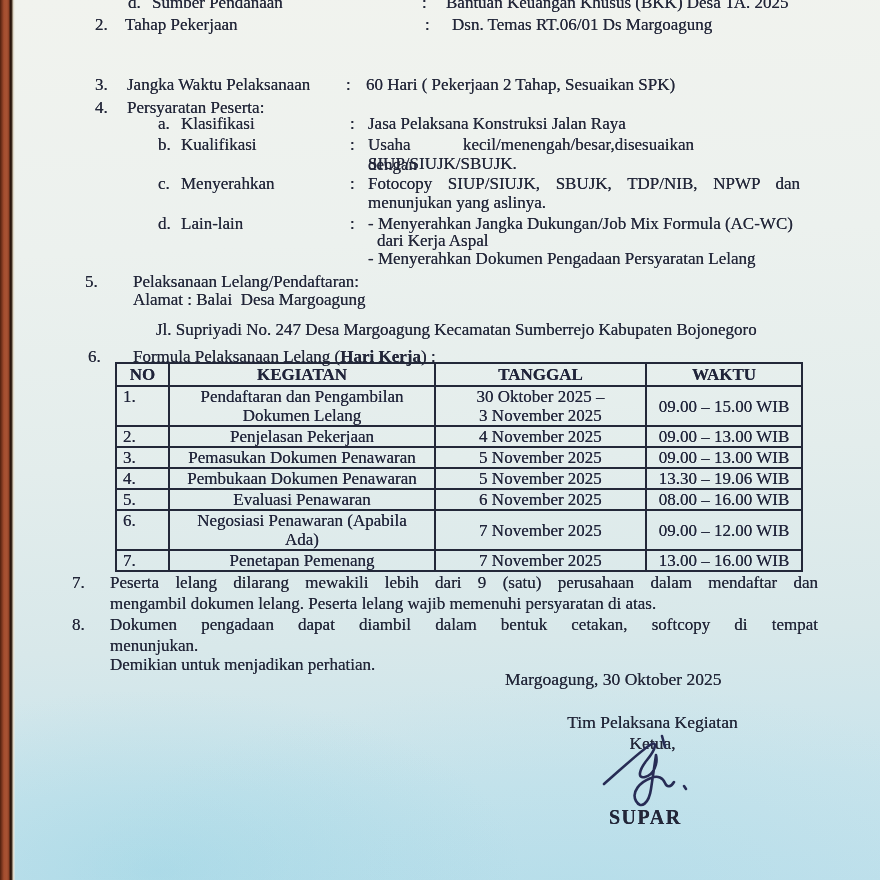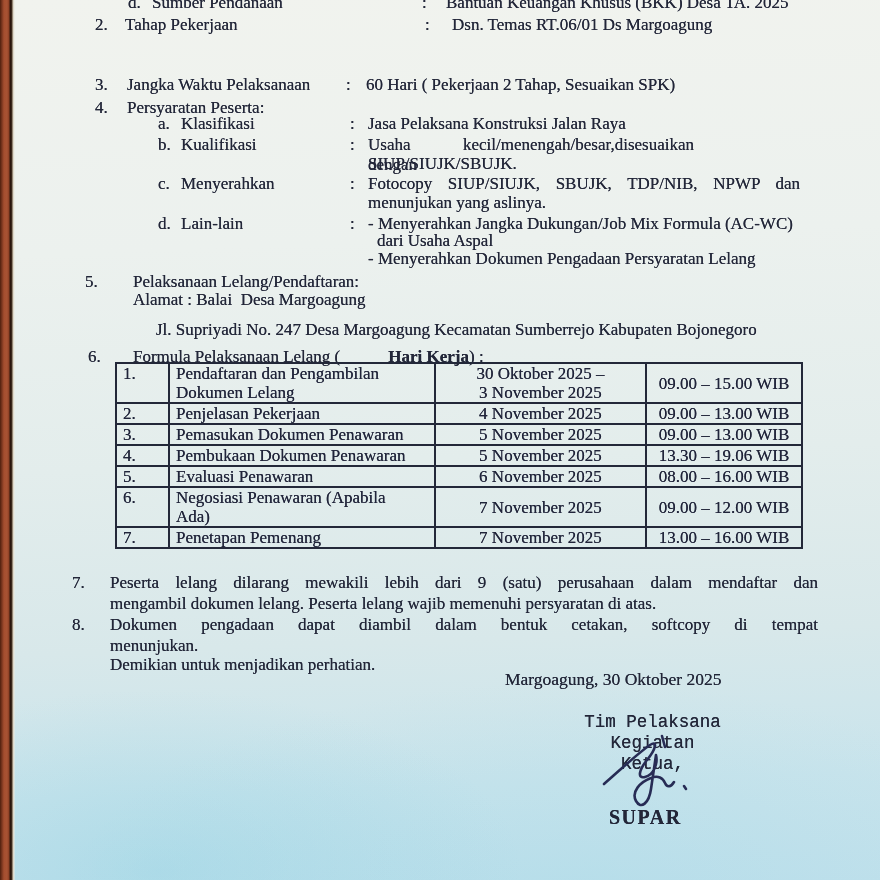--- a/index.html
+++ b/index.html
@@ -16,38 +16,38 @@
   .side-strip{
     position:absolute;left:0;top:0;width:15px;height:880px;
     background:linear-gradient(to right,
       #4e1f0e 0px,#7c371f 2px,#a54e2f 4px,#a85334 7px,#8c3f24 9px,
       #34190d 10px,#1e100a 11px,#55402e 12px,#cfc9b9 13px,#ece9dd 14px,rgba(236,233,221,0) 15px);
   }
   .row{position:absolute;left:0;top:0;width:880px;height:0;}
   .at{position:absolute;top:0;white-space:pre;font-size:17px;line-height:20px;
       text-shadow:0 0 .45px rgba(30,34,55,.85);}
   .jst{white-space:normal;text-align:justify;text-align-last:justify;}
-  .b{font-weight:bold;margin-left:48px;}
+  .b{font-weight:bold;}
   .inline-wrap{display:inline;}
   
   .sched{
     position:absolute;left:115px;top:362px;width:686px;border-collapse:collapse;table-layout:fixed;
     font-size:17px;color:#20243a;
   }
   .sched td,.sched th{
     border:2px solid #232839;padding:0 6px;vertical-align:middle;
     text-shadow:0 0 .45px rgba(30,34,55,.85);line-height:19px;
   }
   .sched th{font-weight:bold;text-align:center;height:21px;}
   .c-no{width:53px;} .c-keg{width:266px;} .c-tgl{width:211px;} .c-wkt{width:156px;}
   .cell-no{text-align:left;padding-left:8px;}
-  .cell-keg{text-align:left;padding-left:10px;}
+  .cell-keg{text-align:center;padding-left:10px;}
   .cell-tgl,.cell-wkt{text-align:center;}
   .h1r{height:37px;} .h2r{height:19px;}
-  .sig-block{position:absolute;left:540px;top:712px;width:225px;text-align:center;font-family:Liberation Mono, monospace;}
+  .sig-block{position:absolute;left:540px;top:712px;width:225px;text-align:center;}
   .sig-line{font-size:17.5px;line-height:21px;text-shadow:0 0 .45px rgba(30,34,55,.85);}
   .sig-svg{position:absolute;left:596px;top:734px;}
   .name{position:absolute;left:609px;top:806px;font-weight:bold;font-size:20px;letter-spacing:1.5px;
         text-shadow:0 0 .5px rgba(25,28,48,.9);}
 </style>
 </head>
 <body>
 
 <div class="page">
   <div class="side-strip"></div>
@@ -105,21 +105,21 @@
     <span class="at" style="left:368px">menunjukan yang aslinya.</span>
   </div>
 
   <div class="row" style="top:214px">
     <span class="at" style="left:158px">d.</span>
     <span class="at" style="left:181px">Lain-lain</span>
     <span class="at" style="left:350px">:</span>
     <span class="at" style="left:368px">- Menyerahkan Jangka Dukungan/Job Mix Formula (AC-WC)</span>
   </div>
   <div class="row" style="top:231px">
-    <span class="at" style="left:377px">dari Usaha Aspal</span>
+    <span class="at" style="left:377px">dari Kerja Aspal</span>
   </div>
   <div class="row" style="top:249px">
     <span class="at" style="left:368px">- Menyerahkan Dokumen Pengadaan Persyaratan Lelang</span>
   </div>
 
   <div class="row" style="top:272px">
     <span class="at" style="left:85px">5.</span>
     <span class="at" style="left:133px">Pelaksanaan Lelang/Pendaftaran:</span>
   </div>
   <div class="row" style="top:290px">
@@ -135,20 +135,26 @@
   </div>
 
   <table class="sched">
     <colgroup>
         <col class="c-no">
         <col class="c-keg">
         <col class="c-tgl">
         <col class="c-wkt">
       </colgroup>
     <tbody>
+        <tr>
+      <th>NO</th>
+      <th>KEGIATAN</th>
+      <th>TANGGAL</th>
+      <th>WAKTU</th>
+    </tr>
     <tr class="h1r">
       <td class="cell-no" style="vertical-align:top">1.</td>
       <td class="cell-keg">
         <div>Pendaftaran dan Pengambilan</div>
         <div>Dokumen Lelang</div>
       </td>
       <td class="cell-tgl">
         <div>30 Oktober 2025 –</div>
         <div>3 November 2025</div>
       </td>

